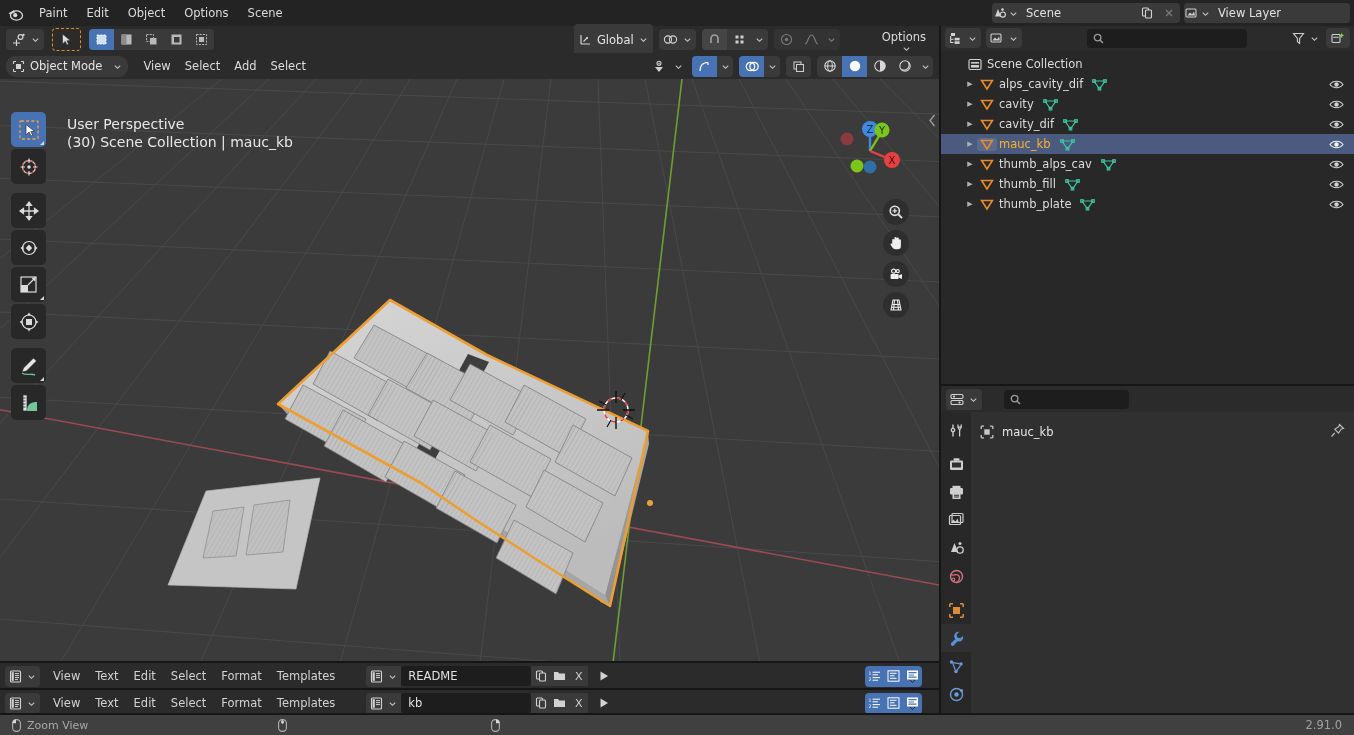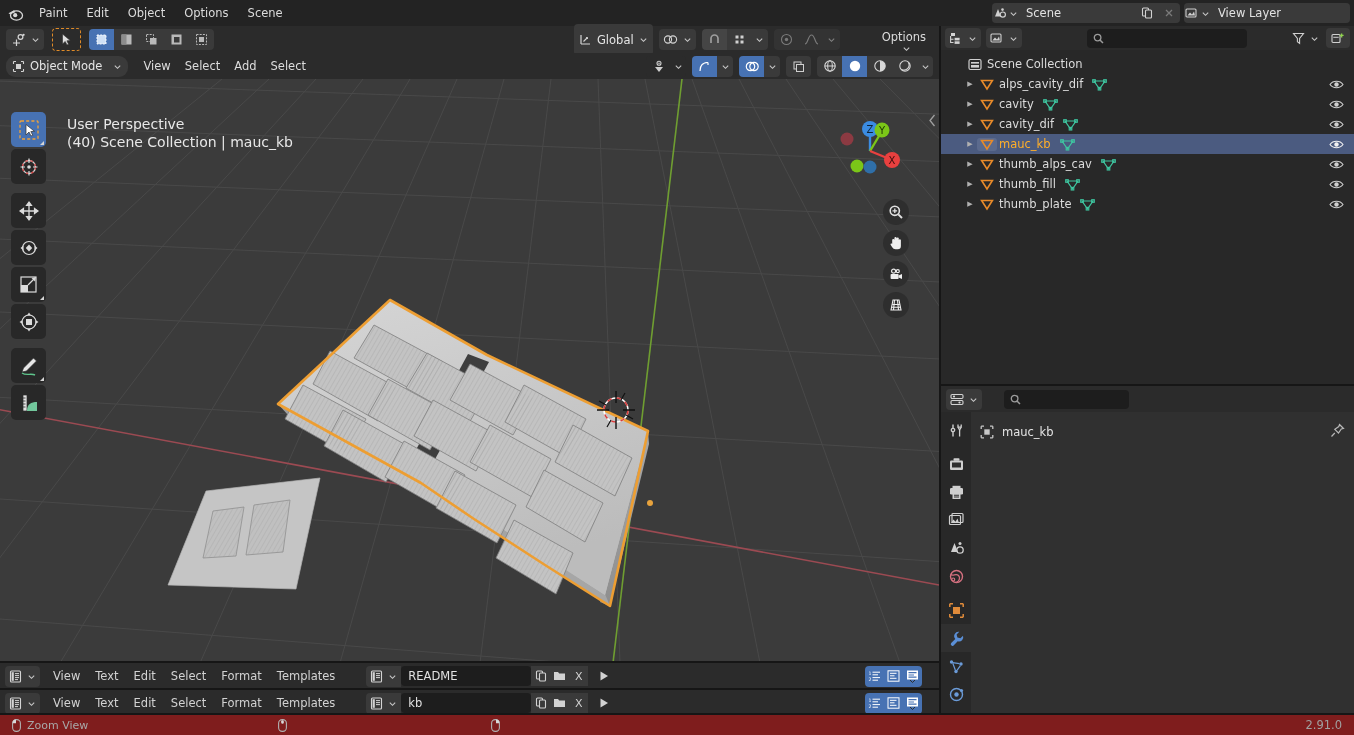--- a/index.html
+++ b/index.html
@@ -136,21 +136,21 @@
   .ptab.gap { margin-top:6px; }
   #props-body { position:absolute; left:30px; top:26px; width:383px; height:303px;
                 background:#303030; padding:10px 9px 0 9px; }
   #props-obj { display:flex; align-items:center; height:20px; gap:8px; }
   #add-mod { margin-top:13px; height:22px; background:#282828; border-radius:4px;
              display:flex; align-items:center; padding:0 9px; color:#e0e0e0;
              justify-content:space-between; }
 
   
   #statusbar { position:absolute; left:0; top:715px; width:1354px; height:20px;
-               background:#7f1d1d; display:flex; align-items:center; }
+               background:#404040; display:flex; align-items:center; }
   #statusbar .sitem { display:flex; align-items:center; gap:6px; color:#a8a8a8;
                       font-size:11px; }
   #version { margin-left:auto; margin-right:12px; color:#a0a0a0; font-size:11.5px; }
 
   .seam { position:absolute; background:#161616; }
 </style>
 </head>
 <body>
 
 <div id="app">
@@ -569,21 +569,21 @@
             <circle r="12" fill="none" stroke="#ffffff" stroke-width="1.6"></circle>
             <circle r="12" fill="none" stroke="#d63b3b" stroke-width="1.6" stroke-dasharray="4.7 4.7"></circle>
             <path d="M-19 0 L-7 0 M19 0 L7 0 M0 -19 L0 -7 M0 19 L0 7" stroke="#111" stroke-width="1.4"></path>
             <path d="M-17 -9 L-10 -5 M17 9 L10 5 M9 -17 L5 -10 M-9 17 L-5 10" stroke="#111" stroke-width="1.2"></path>
           </g>
         </g>
       </svg>
 
       <div id="vp-overlay">
         <div>User Perspective</div>
-        <div>(40) Scene Collection | mauc_kb</div>
+        <div>(30) Scene Collection | mauc_kb</div>
       </div>
 
       <div id="vp-toolbar">
         <div class="tool active">
           <svg width="22" height="22" viewBox="0 0 22 22">
             <rect x="2" y="2" width="18" height="18" rx="1" fill="none" stroke="#f0a33a" stroke-width="1.3" stroke-dasharray="3 2.2"></rect>
             <path d="M8 5.5 L8 16 L11 13 L13 17 L14.8 16.2 L12.8 12.6 L16.5 12.3 Z" fill="#ffffff" stroke="#2e2e2e" stroke-width="0.7"></path>
           </svg>
           <div class="corner"></div>
         </div>

